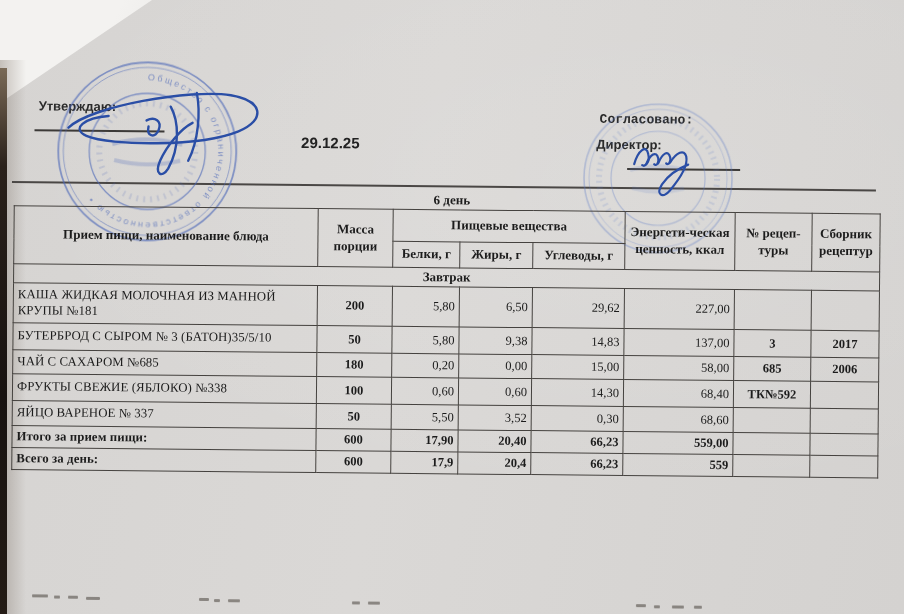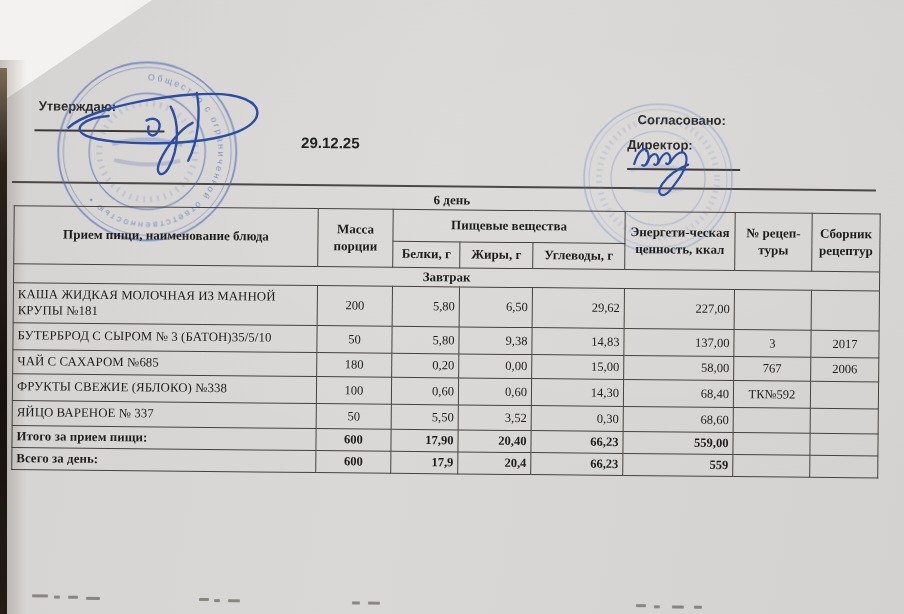--- a/index.html
+++ b/index.html
@@ -58,21 +58,21 @@
     font-size:12.5px;color:#1c1c1c;
   }
   table.menu th, table.menu td{
     border:1.6px solid #45423f;
     padding:1px 4px;
     overflow:hidden;
   }
   table.menu th{font-size:13px;font-weight:bold;text-align:center;vertical-align:middle;line-height:1.25;}
   td.dish{text-align:left;font-size:12.8px;letter-spacing:.1px;line-height:1.25;vertical-align:middle;}
   td.num{text-align:right;padding-right:5px;vertical-align:middle;}
-  td.ctr{text-align:center;vertical-align:middle;}
+  td.ctr{text-align:center;vertical-align:middle;font-weight:bold;}
   tr.section td{font-weight:bold;text-align:center;font-size:13px;padding:1px;}
   tr.total td{font-weight:bold;}
   
   .stamp{position:absolute;pointer-events:none;filter:blur(.45px);}
   .stamp-left{left:52px;top:55px;opacity:.62;}
   .stamp-right{left:578px;top:92px;opacity:.34;}
   .sig{position:absolute;pointer-events:none;}
   .ghost-marks span{
     position:absolute;height:2.5px;background:#4a443e;opacity:.55;border-radius:1px;
     filter:blur(.4px);
@@ -84,22 +84,22 @@
 <div class="paper"></div>
 <div class="corner-page"></div>
 <div class="paper-shade-left"></div>
 <div class="edge-dark"></div>
 
 <div class="doc">
 
   <div class="lbl" style="left:38px;top:98px;">Утверждаю:</div>
   <div class="sig-line" style="left:34px;top:129px;width:130px;"></div>
   <div class="date">29.12.25</div>
-  <div class="lbl" style="left:637px;top:106px;">Согласовано:</div>
-  <div class="lbl" style="left:627px;top:131px;">Директор:</div>
+  <div class="lbl" style="left:599px;top:106px;font-family:Liberation Mono, monospace;">Согласовано:</div>
+  <div class="lbl" style="left:596px;top:131px;">Директор:</div>
   <div class="sig-line" style="left:627px;top:162px;width:113px;"></div>
   <div class="rule"></div>
   <div class="day-title">6 день</div>
 
   <svg class="stamp stamp-left" width="190" height="190" viewBox="0 0 190 190">
     <circle cx="95" cy="95" r="89" fill="none" stroke="#4a66b8" stroke-width="1.8"></circle>
     <circle cx="95" cy="95" r="84" fill="none" stroke="#4a66b8" stroke-width="0.8"></circle>
     <circle cx="95" cy="95" r="58" fill="none" stroke="#4a66b8" stroke-width="1.3"></circle>
     <defs>
         <path id="ringL" d="M 95,24 a 71,71 0 1,1 -0.01,0"></path>
@@ -188,21 +188,21 @@
       <td class="ctr">3</td>
       <td class="ctr">2017</td>
     </tr>
     <tr style="height:24px;">
       <td class="dish">ЧАЙ С САХАРОМ №685</td>
       <td class="ctr">180</td>
       <td class="num">0,20</td>
       <td class="num">0,00</td>
       <td class="num">15,00</td>
       <td class="num">58,00</td>
-      <td class="ctr">767</td>
+      <td class="ctr">685</td>
       <td class="ctr">2006</td>
     </tr>
     <tr style="height:27px;">
       <td class="dish">ФРУКТЫ СВЕЖИЕ (ЯБЛОКО) №338</td>
       <td class="ctr">100</td>
       <td class="num">0,60</td>
       <td class="num">0,60</td>
       <td class="num">14,30</td>
       <td class="num">68,40</td>
       <td class="ctr">ТК№592</td>

